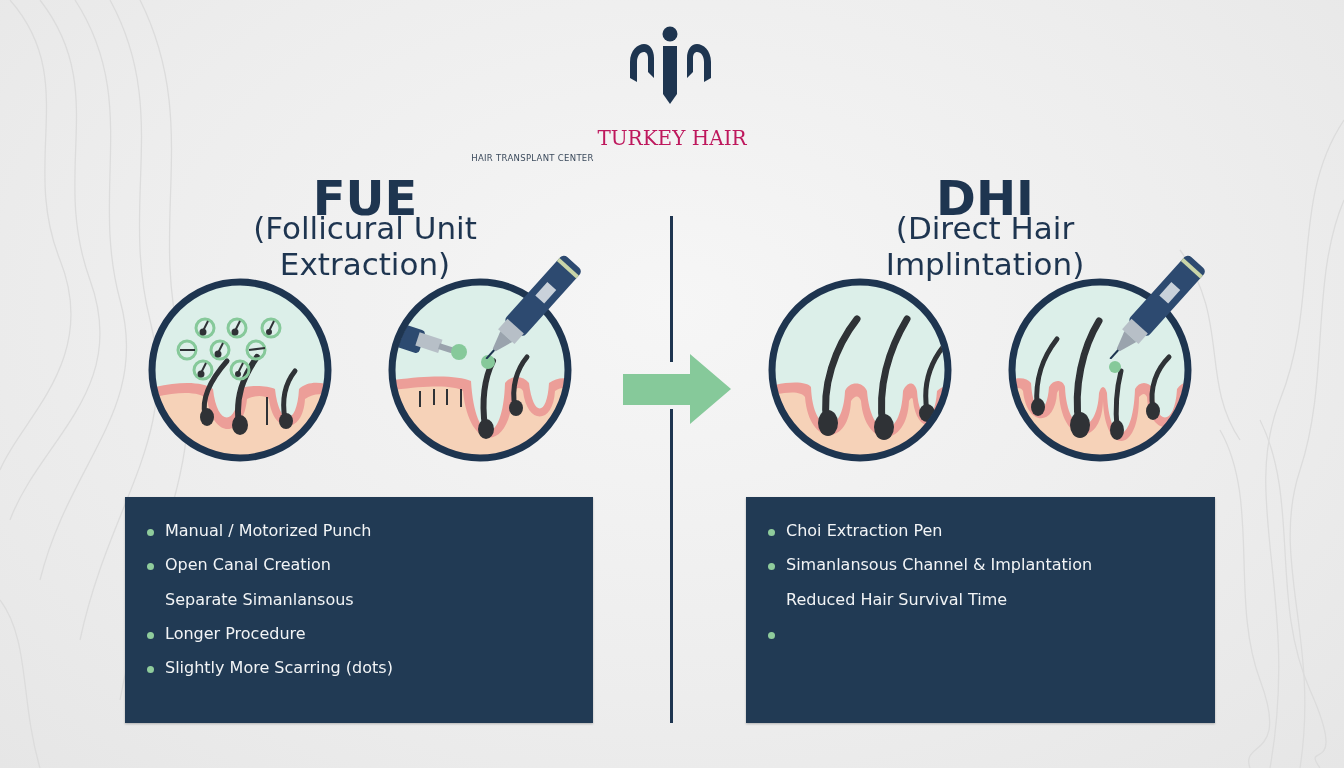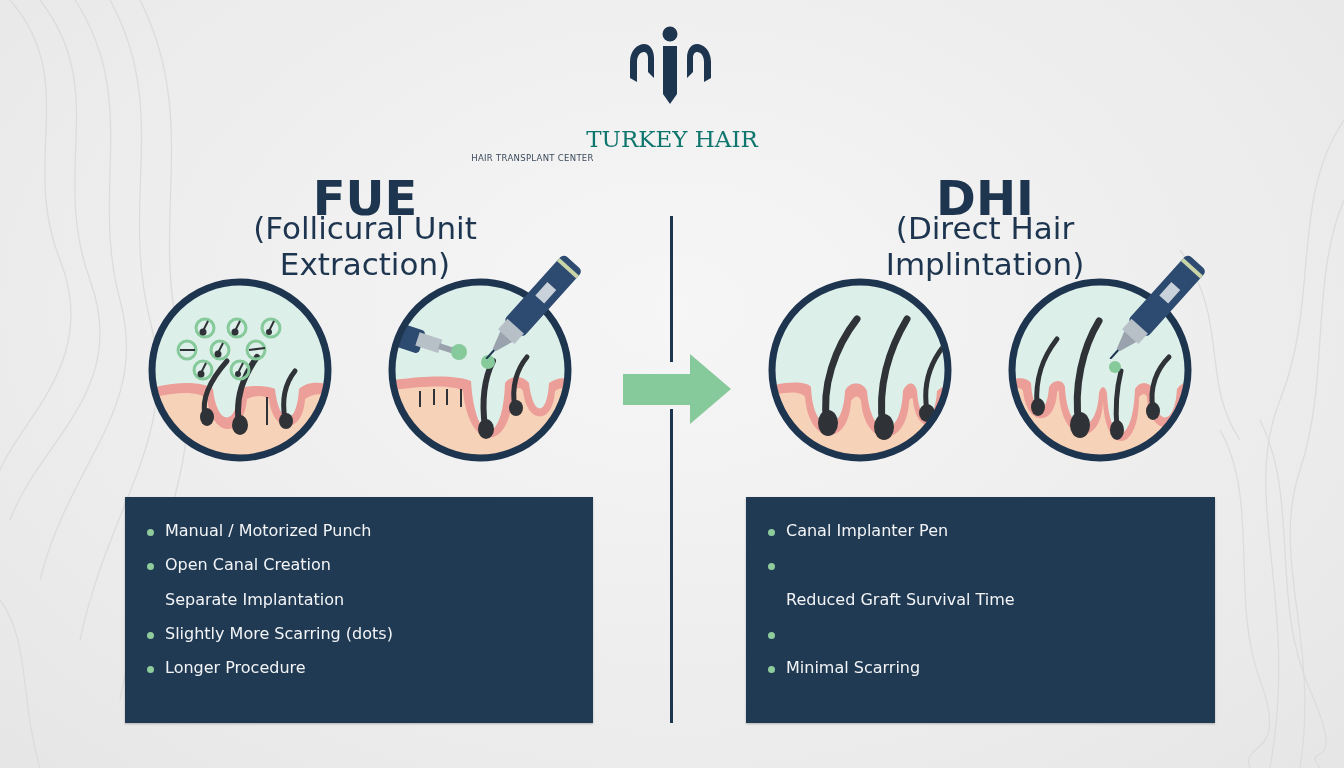--- a/index.html
+++ b/index.html
@@ -6,22 +6,22 @@
   body {
     width: 1344px; height: 768px; overflow: hidden; position: relative;
     background: radial-gradient(ellipse at 50% 40%, #f6f6f6 0%, #ededed 60%, #e6e6e6 100%);
     font-family: "DejaVu Sans", "Liberation Sans", sans-serif;
     color: #1e3550;
   }
   .bg-lines { position: absolute; left: 0; top: 0; width: 1344px; height: 768px; pointer-events: none; }
   .logo-mark { position: absolute; left: 626px; top: 24px; }
   .brand-name {
     position: absolute; left: 0; width: 1344px; top: 126px; text-align: center;
-    font-family: "DejaVu Serif", "Liberation Serif", serif; font-size: 23px; letter-spacing: 0px;
-    color: #0f766e;
+    font-family: "DejaVu Serif", "Liberation Serif", serif; font-size: 20px; letter-spacing: 0px;
+    color: #be185d;
   }
   .brand-sub {
     position: absolute; left: 0; width: 1065px; top: 153px; text-align: center;
     font-size: 8.5px; letter-spacing: 0.3px; color: #3b4a5c;
   }
   .title {
     position: absolute; text-align: center; font-weight: bold; font-size: 48px; color: #1e3550;
   }
   .subtitle {
     position: absolute; text-align: center; font-size: 31px; color: #1e3550;
@@ -236,27 +236,26 @@
       <polygon points="10,50 -8,56 -8,60 10,66" fill="#9aa3ad"></polygon>
       <line x1="-8" y1="58" x2="-20" y2="58" stroke="#1e3550" stroke-width="2"></line>
     </g>
   </svg>
 </div>
 
 <div class="panel" style="left:125px; top:497px; width:468px; height:226px;">
   <ul style="padding-top:17px;">
     <li><span class="dot"></span><span>Manual / Motorized Punch</span></li>
     <li><span class="dot"></span><span>Open Canal Creation</span></li>
-    <li class="nodot"><span>Separate Implantation</span></li>
+    <li class="nodot"><span>Separate Simanlansous</span></li>
+    <li><span class="dot"></span><span>Longer Procedure</span></li>
     <li><span class="dot"></span><span>Slightly More Scarring (dots)</span></li>
-    <li><span class="dot"></span><span>Longer Procedure</span></li>
   </ul>
 </div>
 
 <div class="panel" style="left:746px; top:497px; width:469px; height:226px;">
   <ul style="padding-top:17px;">
-    <li><span class="dot"></span><span>Canal Implanter Pen</span></li>
+    <li><span class="dot"></span><span>Choi Extraction Pen</span></li>
+    <li><span class="dot"></span><span>Simanlansous Channel &amp; Implantation</span></li>
+    <li class="nodot"><span>Reduced Hair Survival Time</span></li>
     <li><span class="dot"></span></li>
-    <li class="nodot"><span>Reduced Graft Survival Time</span></li>
-    <li><span class="dot"></span></li>
-    <li><span class="dot"></span><span>Minimal Scarring</span></li>
   </ul>
 </div>
 
 </body></html>

